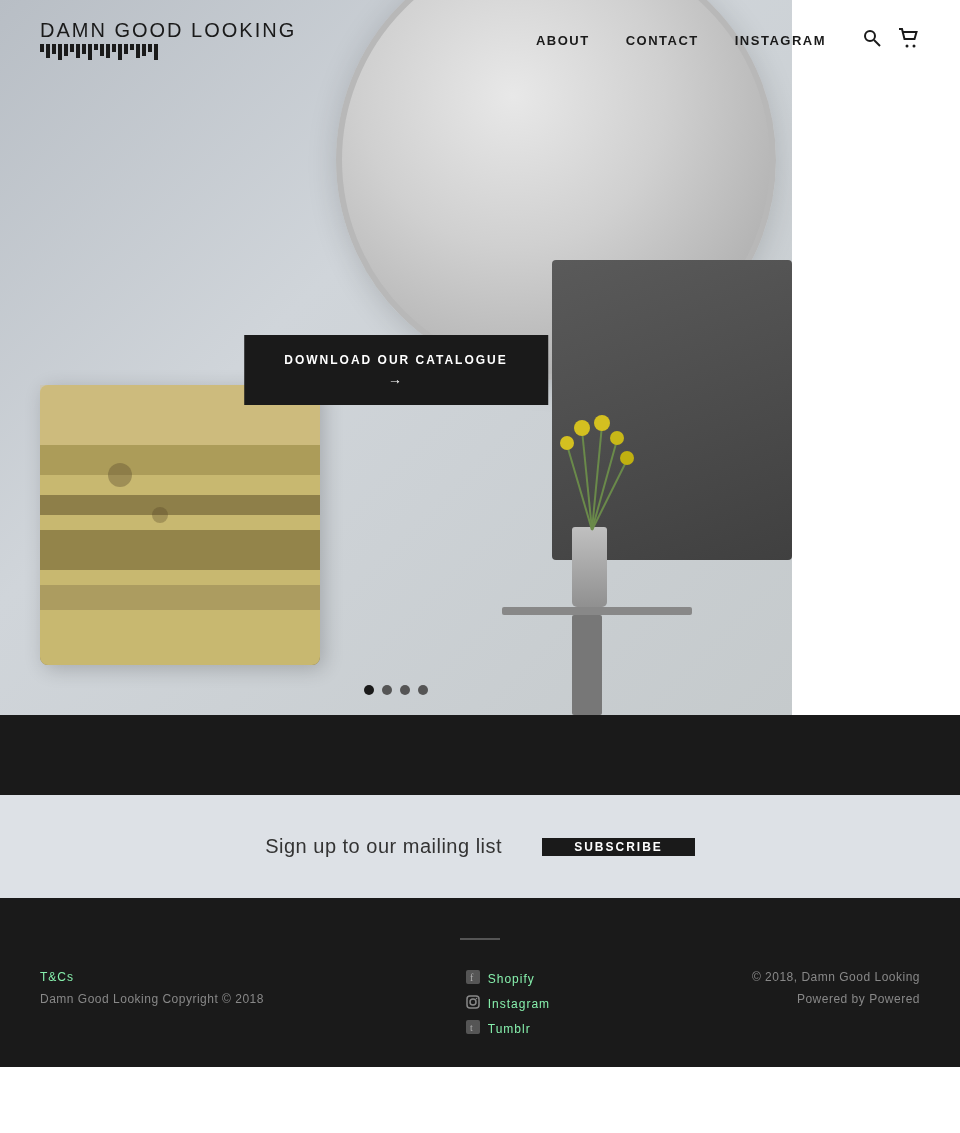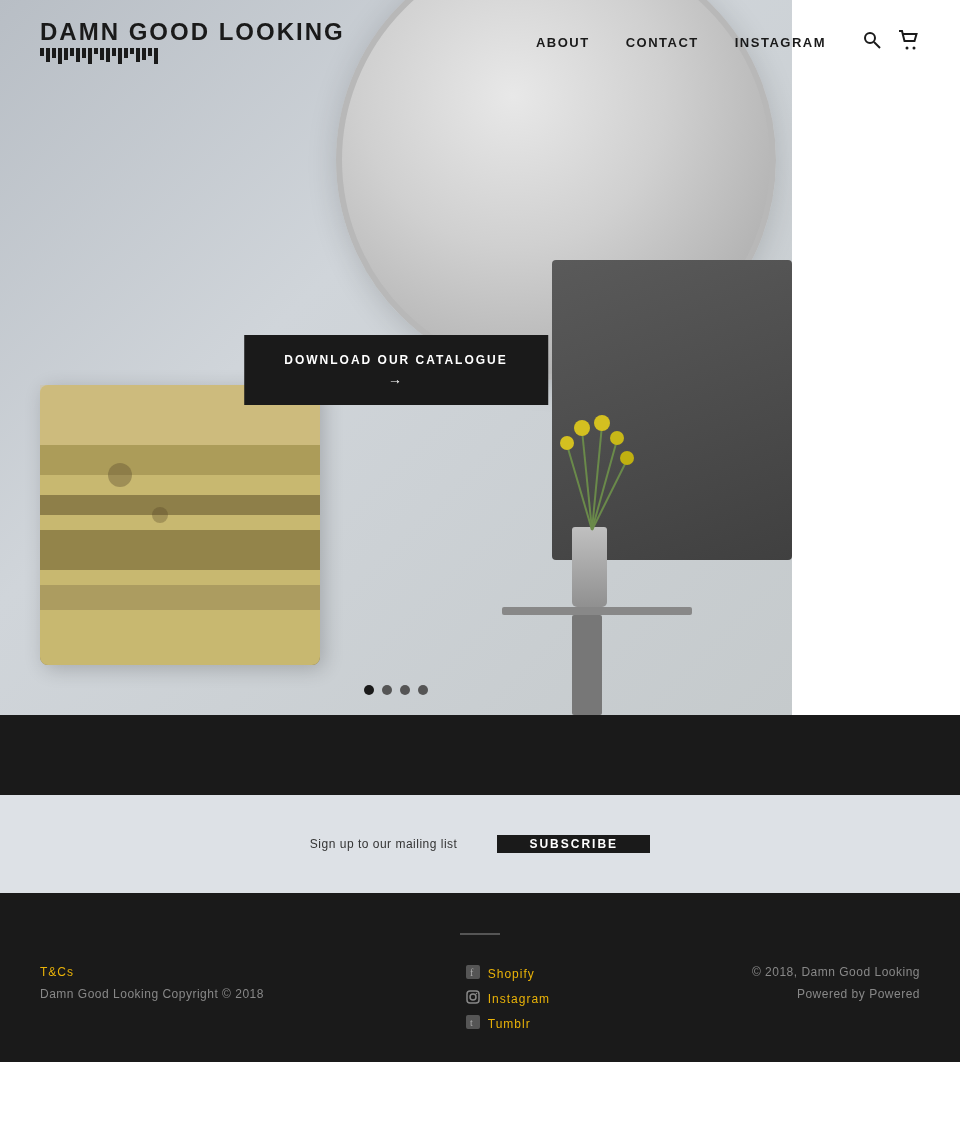--- a/index.html
+++ b/index.html
@@ -14,22 +14,22 @@
       justify-content: space-between;
       padding: 20px 40px;
       z-index: 10;
     }
     .logo-area {
       display: flex;
       flex-direction: column;
       line-height: 1;
     }
     .logo-text {
-      font-size: 24px;
-      font-weight: 700;
+      font-size: 20px;
+      font-weight: 400;
       letter-spacing: 2px;
       color: #1a1a1a;
       text-transform: uppercase;
     }
     .logo-bars {
       display: flex;
       gap: 2px;
       margin-top: 4px;
     }
     .logo-bar {
@@ -156,21 +156,21 @@
     
     .mailing-section {
       background: #dde1e6;
       padding: 40px 60px;
       display: flex;
       align-items: center;
       justify-content: center;
       gap: 40px;
     }
     .mailing-text {
-      font-size: 12px;
+      font-size: 20px;
       color: #333;
       letter-spacing: 0.5px;
     }
     .subscribe-btn {
       background: #1a1a1a;
       color: #fff;
       border: none;
       padding: 2px 32px;
       font-size: 12px;
       font-weight: 700;
@@ -195,21 +195,21 @@
       display: flex;
       justify-content: space-between;
       align-items: flex-start;
     }
     .footer-col {
       display: flex;
       flex-direction: column;
       gap: 8px;
     }
     .footer-link {
-      color: #eab308;
+      color: #86efac;
       font-size: 12px;
       letter-spacing: 1px;
       cursor: pointer;
       display: flex;
       align-items: center;
       gap: 8px;
       text-decoration: none;
       text-align: right;
     }
     .footer-text {

